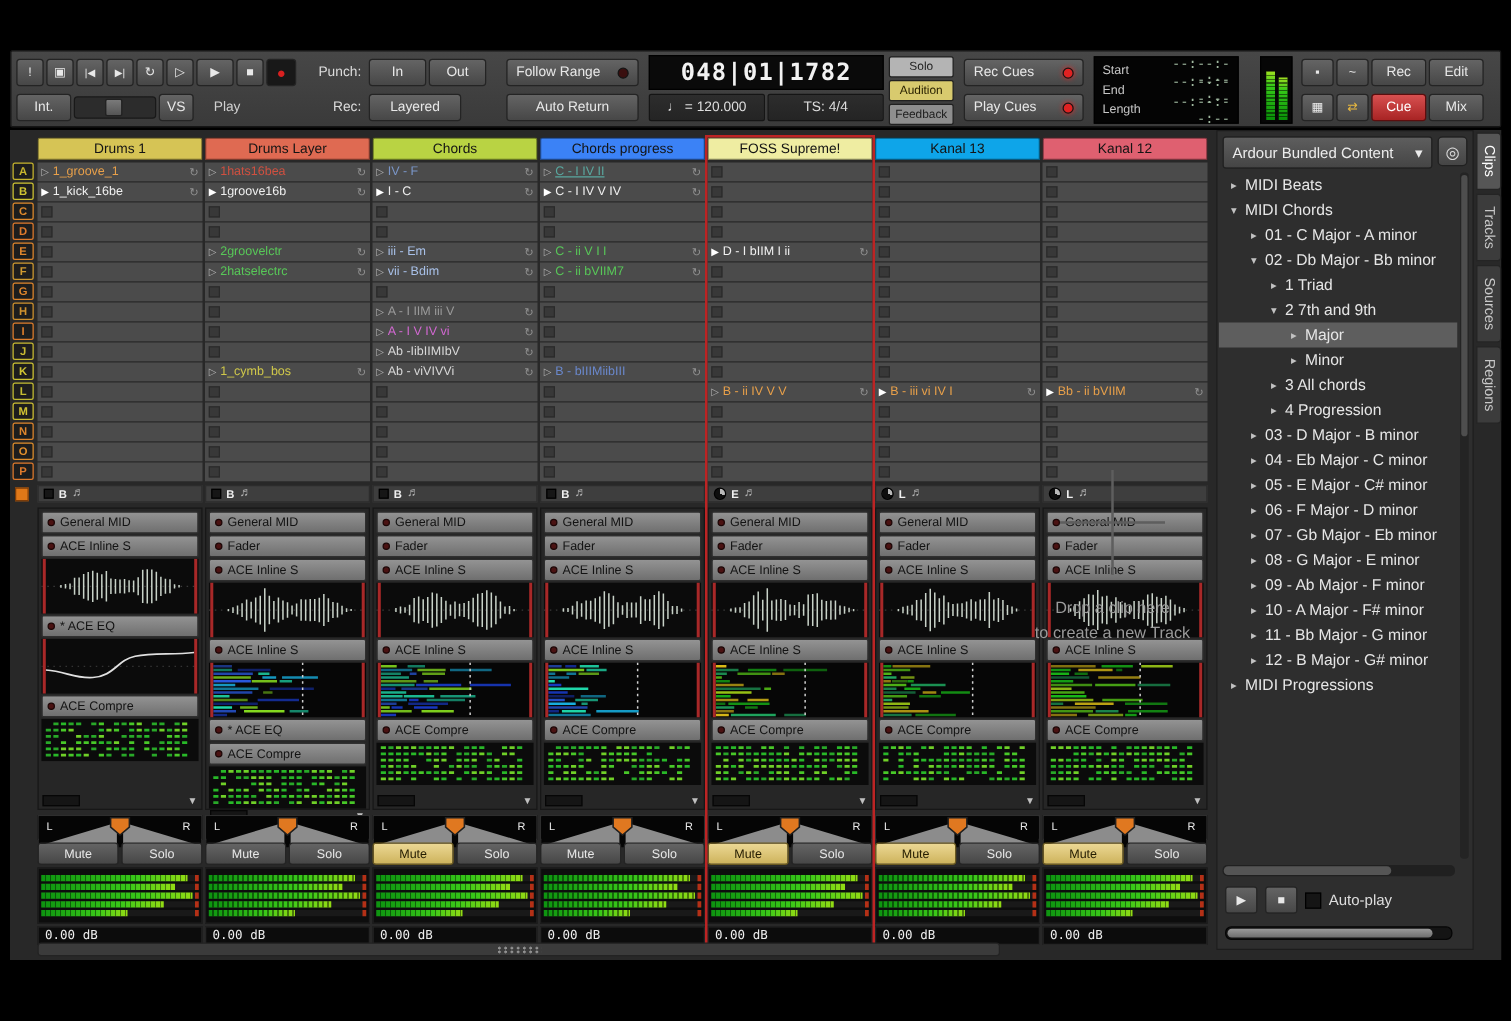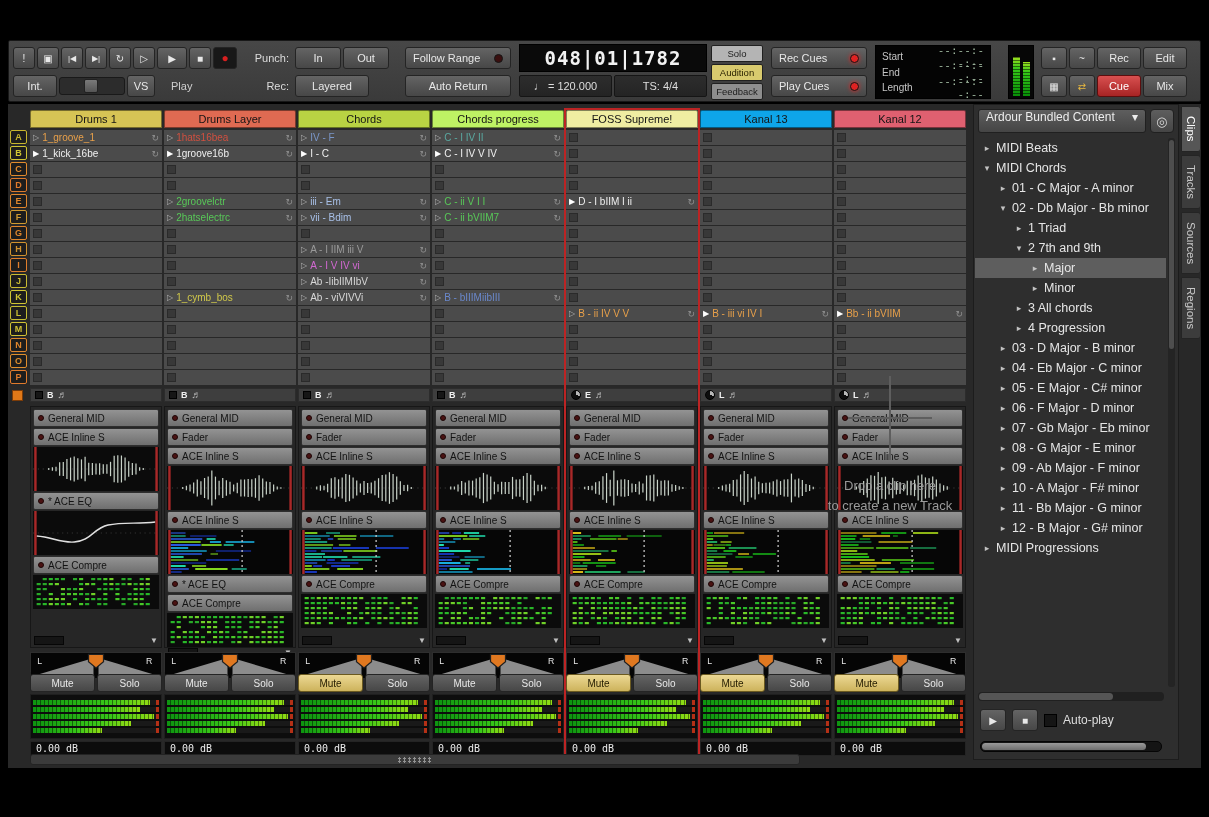--- a/index.html
+++ b/index.html
@@ -80,21 +80,21 @@
 .gain{height:15px;background:#0c0c0c;border:1px solid #242424;color:#ececec;font-family:"DejaVu Sans Mono",monospace;font-size:10px;display:flex;align-items:center;padding:0 5px}
 .grid-hscroll{position:absolute;left:22px;top:650px;width:770px;height:11px;background:#3b3b3b;border:1px solid #232323;border-radius:3px;display:flex;align-items:center;justify-content:center}
 .grip{width:36px;height:6px;background-image:radial-gradient(circle,#929292 1px,transparent 1.3px);background-size:5px 3px}
 .dropzone{position:absolute;left:794px;width:176px;top:0;bottom:14px}
 .plus{position:absolute;left:50%;top:272px;width:84px;height:84px;transform:translateX(-50%)}
 .plus::before{content:"";position:absolute;left:0;top:41px;width:84px;height:2px;background:#5e5e5e}
 .plus::after{content:"";position:absolute;left:41px;top:0;width:2px;height:84px;background:#5e5e5e}
 .dz-text{position:absolute;top:372px;width:100%;text-align:center;color:#9a9a9a;font-size:13px;line-height:1.55}
 .sidebar{position:absolute;right:22px;top:0;width:206px;height:656px;background:#2e2e2e;border:1px solid #1c1c1c}
 .sb-top{position:absolute;left:4px;right:4px;top:4px;height:24px;display:flex;gap:4px}
-.sb-select{flex:1;display:flex;align-items:flex-start;justify-content:space-between;padding:0 7px;background:linear-gradient(#5e5e5e,#454545);border:1px solid #202020;border-radius:3px;color:#ececec;font-size:12px}
+.sb-select{flex:1;display:flex;align-items:center;justify-content:space-between;padding:12px 7px;background:linear-gradient(#5e5e5e,#454545);border:1px solid #202020;border-radius:3px;color:#ececec;font-size:12px}
 .sb-circle{width:24px;height:24px;border-radius:4px;background:linear-gradient(#5e5e5e,#454545);border:1px solid #202020;color:#d8d8d8;font-size:13px;display:flex;align-items:center;justify-content:center}
 .tree{position:absolute;left:1px;right:12px;top:33px;bottom:72px;overflow:hidden}
 .tree-row{height:20px;display:flex;align-items:center;gap:3px;color:#e6e6e6;font-size:12.5px;white-space:nowrap}
 .tree-row.selected{background:#5e5e5e}
 .tree-tri{width:12px;text-align:center;color:#c2c2c2;font-size:9px;flex:0 0 auto}
 .sb-vscroll{position:absolute;right:3px;top:33px;bottom:72px;width:7px;background:#242424;border-radius:3px}
 .sb-vscroll .thumb{position:absolute;top:2px;left:1px;right:1px;height:38%;background:#4e4e4e;border-radius:3px}
 .sb-hscroll{position:absolute;left:4px;right:14px;bottom:58px;height:9px;background:#202020;border-radius:4px}
 .sb-hscroll .thumb{position:absolute;left:1px;top:1px;bottom:1px;width:72%;background:#555;border-radius:4px}
 .sb-controls{position:absolute;left:6px;bottom:26px;height:26px;display:flex;align-items:center;gap:6px}
@@ -1105,25 +1105,25 @@
               </div>
               <div class="mbar">
                 <div class="fill" style="width: 55%;"></div>
                 <div class="tick"></div>
               </div>
             </div>
             <div class="gain">0.00 dB</div>
           </div>
         </div>
         <div class="track-col">
-          <div class="track-header" style="background: #bef264;">Chords progress</div>
+          <div class="track-header" style="background: #3b82f6;">Chords progress</div>
           <div class="cells">
             <div class="cell">
               <span class="tri">▷</span>
-              <span class="clipname" style="color: rgb(90, 168, 160);">C - I IV II</span>
+              <span class="clipname" style="color: rgb(90, 168, 160); text-decoration: underline;">C - I IV II</span>
               <span class="loopic">↻</span>
             </div>
             <div class="cell">
               <span class="tri on">▶</span>
               <span class="clipname" style="color: rgb(240, 240, 240);">C - I IV V IV</span>
               <span class="loopic">↻</span>
             </div>
             <div class="cell">
               <span class="stopbox"></span>
             </div>

